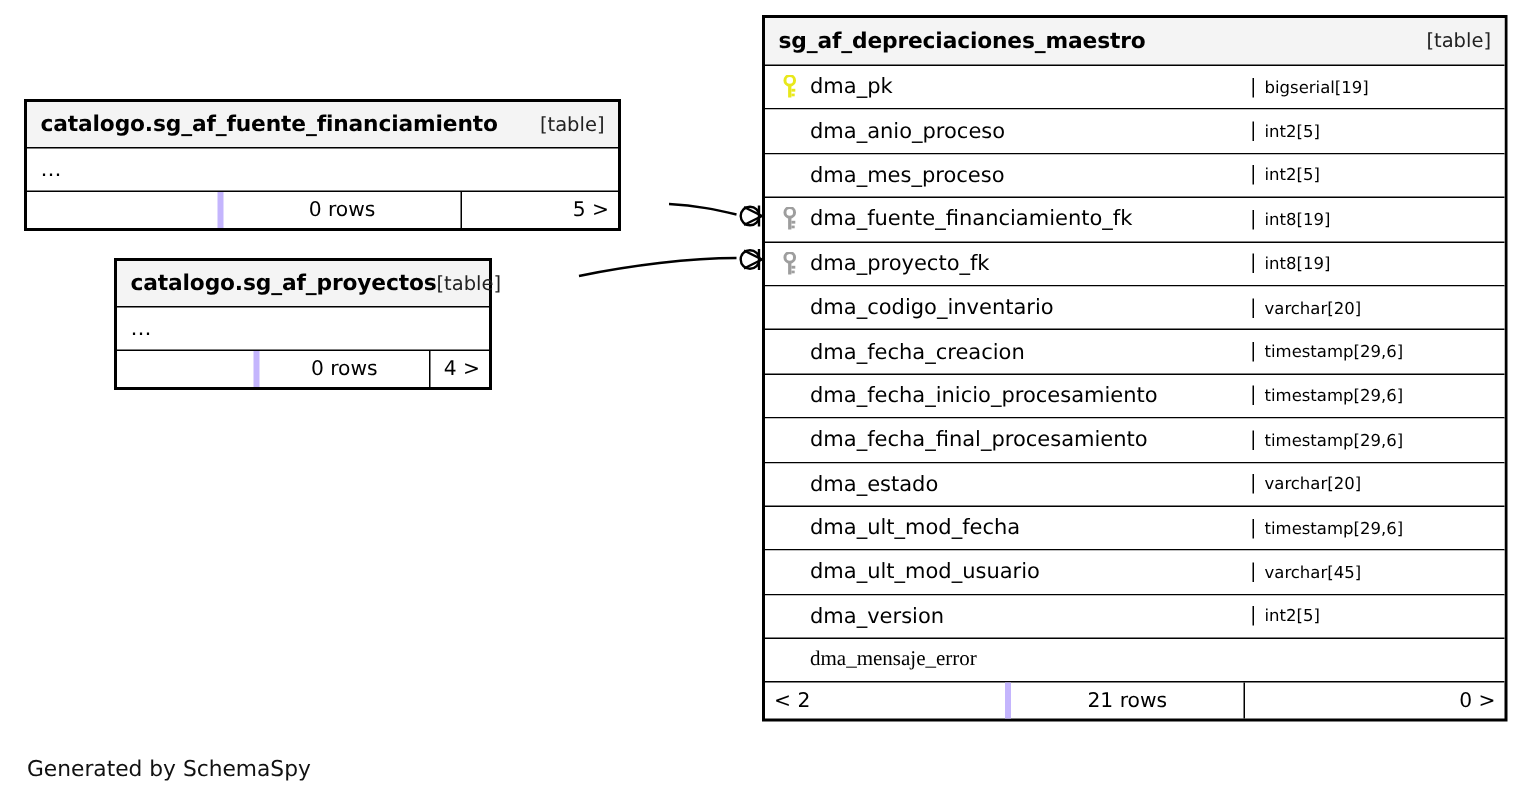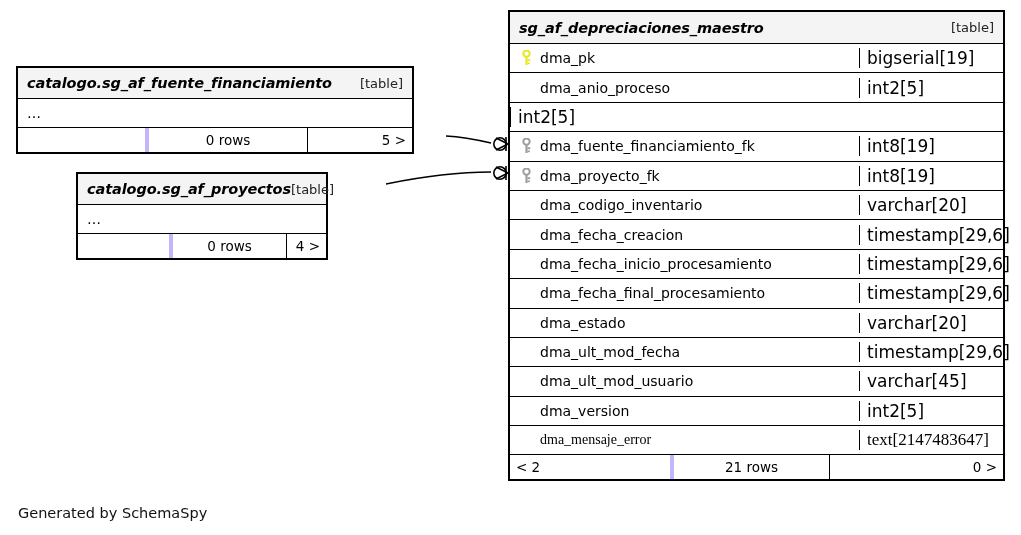--- a/index.html
+++ b/index.html
@@ -10,35 +10,35 @@
   }
   #canvas{position:absolute;inset:0;}
   svg.links{position:absolute;left:0;top:0;width:1021px;height:535px;pointer-events:none;}
 
   .tbl{position:absolute;border:2px solid #000;background:#fff;box-sizing:border-box;}
   .tbl-head{
     display:flex;align-items:center;justify-content:space-between;
     background:#f4f4f4;border-bottom:1px solid #000;
     padding:0 9px;box-sizing:border-box;
   }
-  .tbl-title{font-weight:bold;font-size:14.5px;color:#000;letter-spacing:-.1px;white-space:nowrap;font-style:italic;}
+  .tbl-title{font-weight:bold;font-size:14.5px;color:#000;letter-spacing:-.1px;white-space:nowrap;}
   .tbl-tag{font-size:13px;color:#222;white-space:nowrap;}
 
   .row{
     display:flex;align-items:center;border-bottom:1px solid #000;
     height:29.4px;box-sizing:border-box;background:#fff;
   }
   .row:last-of-type{border-bottom:1px solid #000;font-family:Liberation Serif, serif;}
   .row .namecell{
     flex:1;display:flex;align-items:center;gap:7px;
     padding-left:10px;box-sizing:border-box;min-width:0;
   }
   .row .typecell{
-    width:144px;border-left:1px solid #000;display:flex;align-items:center;
-    padding-left:7px;box-sizing:border-box;font-size:17px;color:#000;white-space:nowrap;
+    width:168px;border-left:1px solid #000;display:flex;align-items:center;
+    padding-left:7px;box-sizing:border-box;font-size:11px;color:#000;white-space:nowrap;
   }
   .colname{font-size:14px;color:#000;white-space:nowrap;}
   .keyslot{width:13px;display:flex;align-items:center;justify-content:center;flex:0 0 13px;}
 
   .ellipsis-row{
     height:29px;border-bottom:1px solid #000;display:flex;align-items:center;
     padding-left:9px;box-sizing:border-box;font-size:14px;color:#000;
   }
 
   .foot{display:flex;height:24px;box-sizing:border-box;}
@@ -118,20 +118,24 @@
           <div class="typecell">bigserial[19]</div>
         </div>
         <div class="row">
           <div class="namecell">
             <span class="keyslot"></span>
             <span class="colname">dma_anio_proceso</span>
           </div>
           <div class="typecell">int2[5]</div>
         </div>
         <div class="row">
+          <div class="namecell">
+            <span class="keyslot"></span>
+            <span class="colname">dma_mes_proceso</span>
+          </div>
           <div class="typecell">int2[5]</div>
         </div>
         <div class="row">
           <div class="namecell">
             <span class="keyslot">
               <svg width="11" height="16" viewBox="0 0 11 16">
                 <circle cx="5.5" cy="3.6" r="3.2" fill="none" stroke="#9e9e9e" stroke-width="2"></circle>
                 <rect x="4.4" y="6" width="2.2" height="9" fill="#9e9e9e"></rect>
                 <rect x="6.6" y="9.2" width="2.6" height="1.9" fill="#9e9e9e"></rect>
                 <rect x="6.6" y="12.4" width="2.2" height="1.8" fill="#9e9e9e"></rect>
@@ -209,21 +213,20 @@
             <span class="keyslot"></span>
             <span class="colname">dma_version</span>
           </div>
           <div class="typecell">int2[5]</div>
         </div>
         <div class="row">
           <div class="namecell">
             <span class="keyslot"></span>
             <span class="colname">dma_mensaje_error</span>
           </div>
-          <div class="typecell">text[2147483647]</div>
         </div>
       </div>
     <div class="foot">
       <div class="fcell fprev" style="width:160px;">&lt; 2</div>
       <div class="fcell fmid" style="width:160px;">21 rows</div>
       <div class="fcell fnext" style="flex:1;">0 &gt;</div>
     </div>
   </div>
 
   <div class="credit">Generated by SchemaSpy</div>

